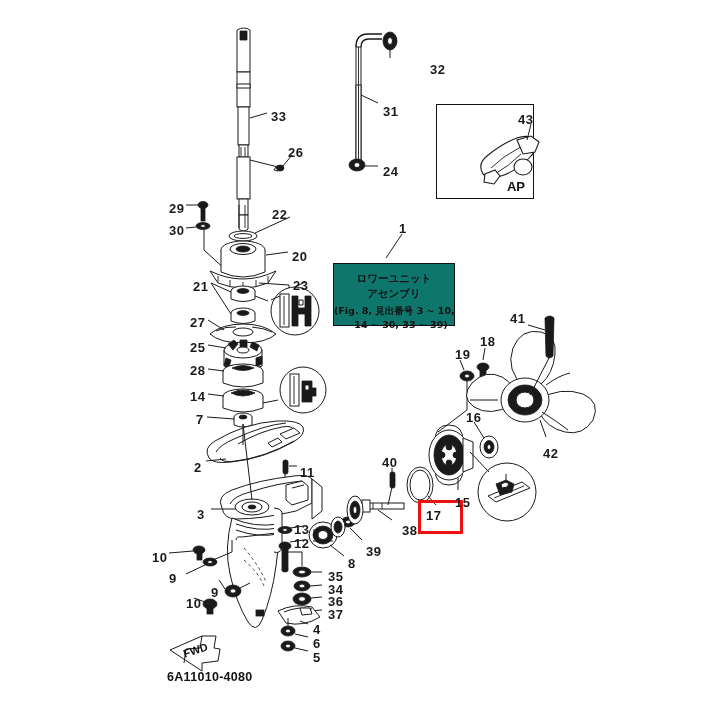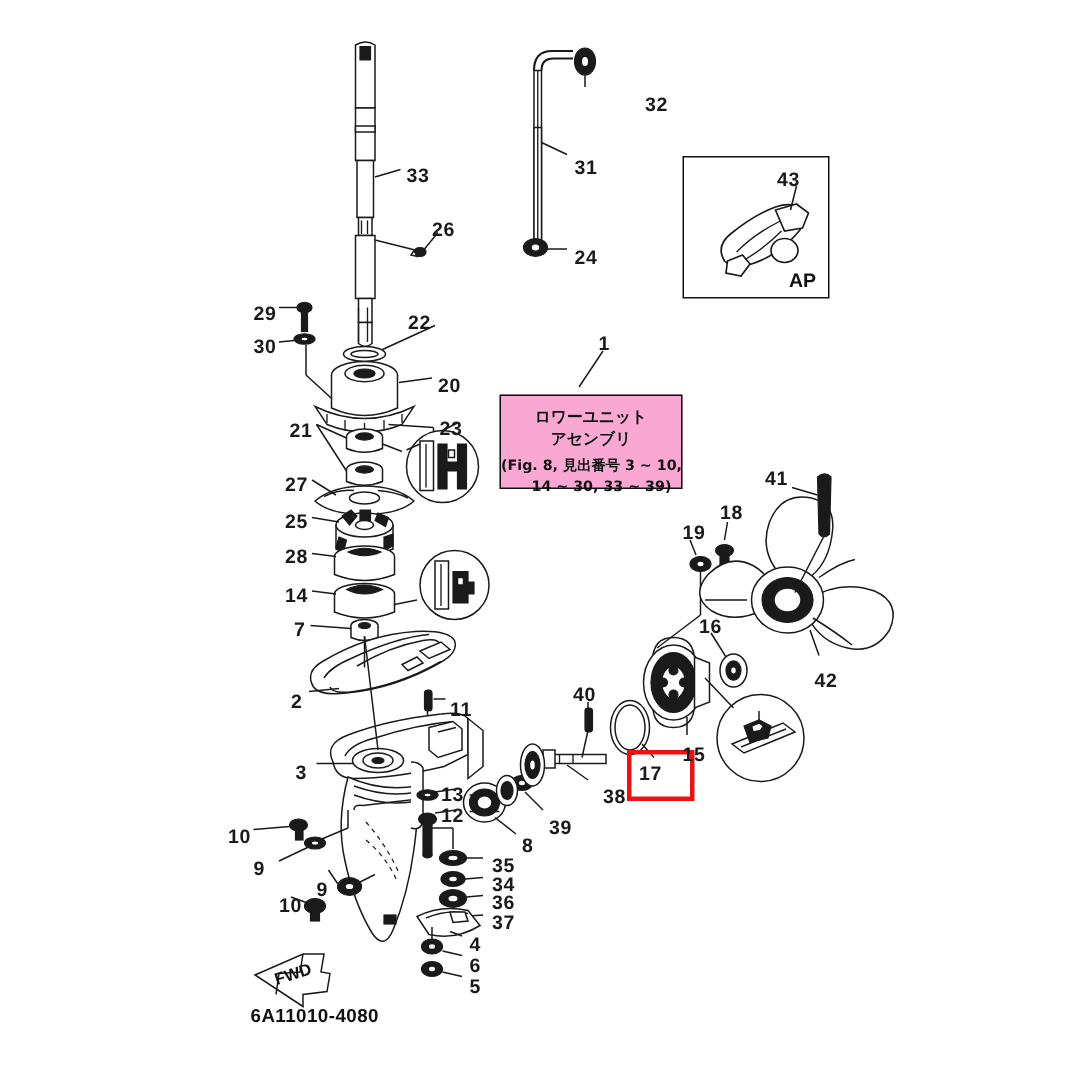--- a/index.html
+++ b/index.html
@@ -30,21 +30,21 @@
     font-size: 13px;
     font-weight: bold;
     color: #1a1a1a;
     letter-spacing: 0.5px;
     white-space: nowrap;
     line-height: 1;
   }
   .jp-box {
     position: absolute;
     border: 1.5px solid #111;
-    background: #f9a8d4;
+    background: #0f766e;
     box-sizing: border-box;
     text-align: center;
     padding-top: 7px;
   }
   .jp-line {
     font-family: "DejaVu Sans", sans-serif;
     font-size: 10.5px;
     font-weight: bold;
     color: #111;
     line-height: 1.45;
@@ -502,21 +502,21 @@
   </svg>
 
   <div class="jp-box" style="left:333px; top:263px; width:122px; height:63px;">
     <div class="jp-line">ロワーユニット</div>
     <div class="jp-line">アセンブリ</div>
     <div class="jp-line small" style="margin-top:3px;">(Fig. 8, 見出番号 3 ~ 10,</div>
     <div class="jp-line small" style="margin-left:14px;">14 ~ 30, 33 ~ 39)</div>
   </div>
   <div class="callout" style="left:399px; top:222px;">1</div>
 
-  <div class="ap-box" style="left:455px; top:104px; width:98px; height:95px;">
+  <div class="ap-box" style="left:436px; top:104px; width:98px; height:95px;">
     <span class="ap-label">AP</span>
   </div>
   <svg style="position:absolute; left:455px; top:104px; width:122px; height:95px;" viewBox="0 0 122 95">
     <g>
       <path style="fill:#fff;stroke:#1a1a1a;stroke-width:1.1" d="M28,70 q-6,-10 4,-18 q16,-13 30,-18 q12,-4 16,2 q6,8 -2,16 q-12,14 -30,20 q-12,4 -18,-2 z"></path>
       <path style="fill:none;stroke:#1a1a1a;stroke-width:0.9" d="M36,64 q12,-12 28,-20 q8,-4 12,0"></path>
       <path style="fill:none;stroke:#1a1a1a;stroke-width:0.9" d="M40,70 q14,-8 26,-20"></path>
       <path style="fill:#fff;stroke:#1a1a1a;stroke-width:1.1" d="M62,36 l14,-4 l8,6 l-4,10 l-12,2 z"></path>
       <ellipse style="fill:#fff;stroke:#1a1a1a;stroke-width:1.1" cx="68" cy="63" rx="9" ry="8"></ellipse>
       <path style="fill:#fff;stroke:#1a1a1a;stroke-width:1.1" d="M30,70 l10,-4 l5,6 l-6,8 l-10,-2 z"></path>

